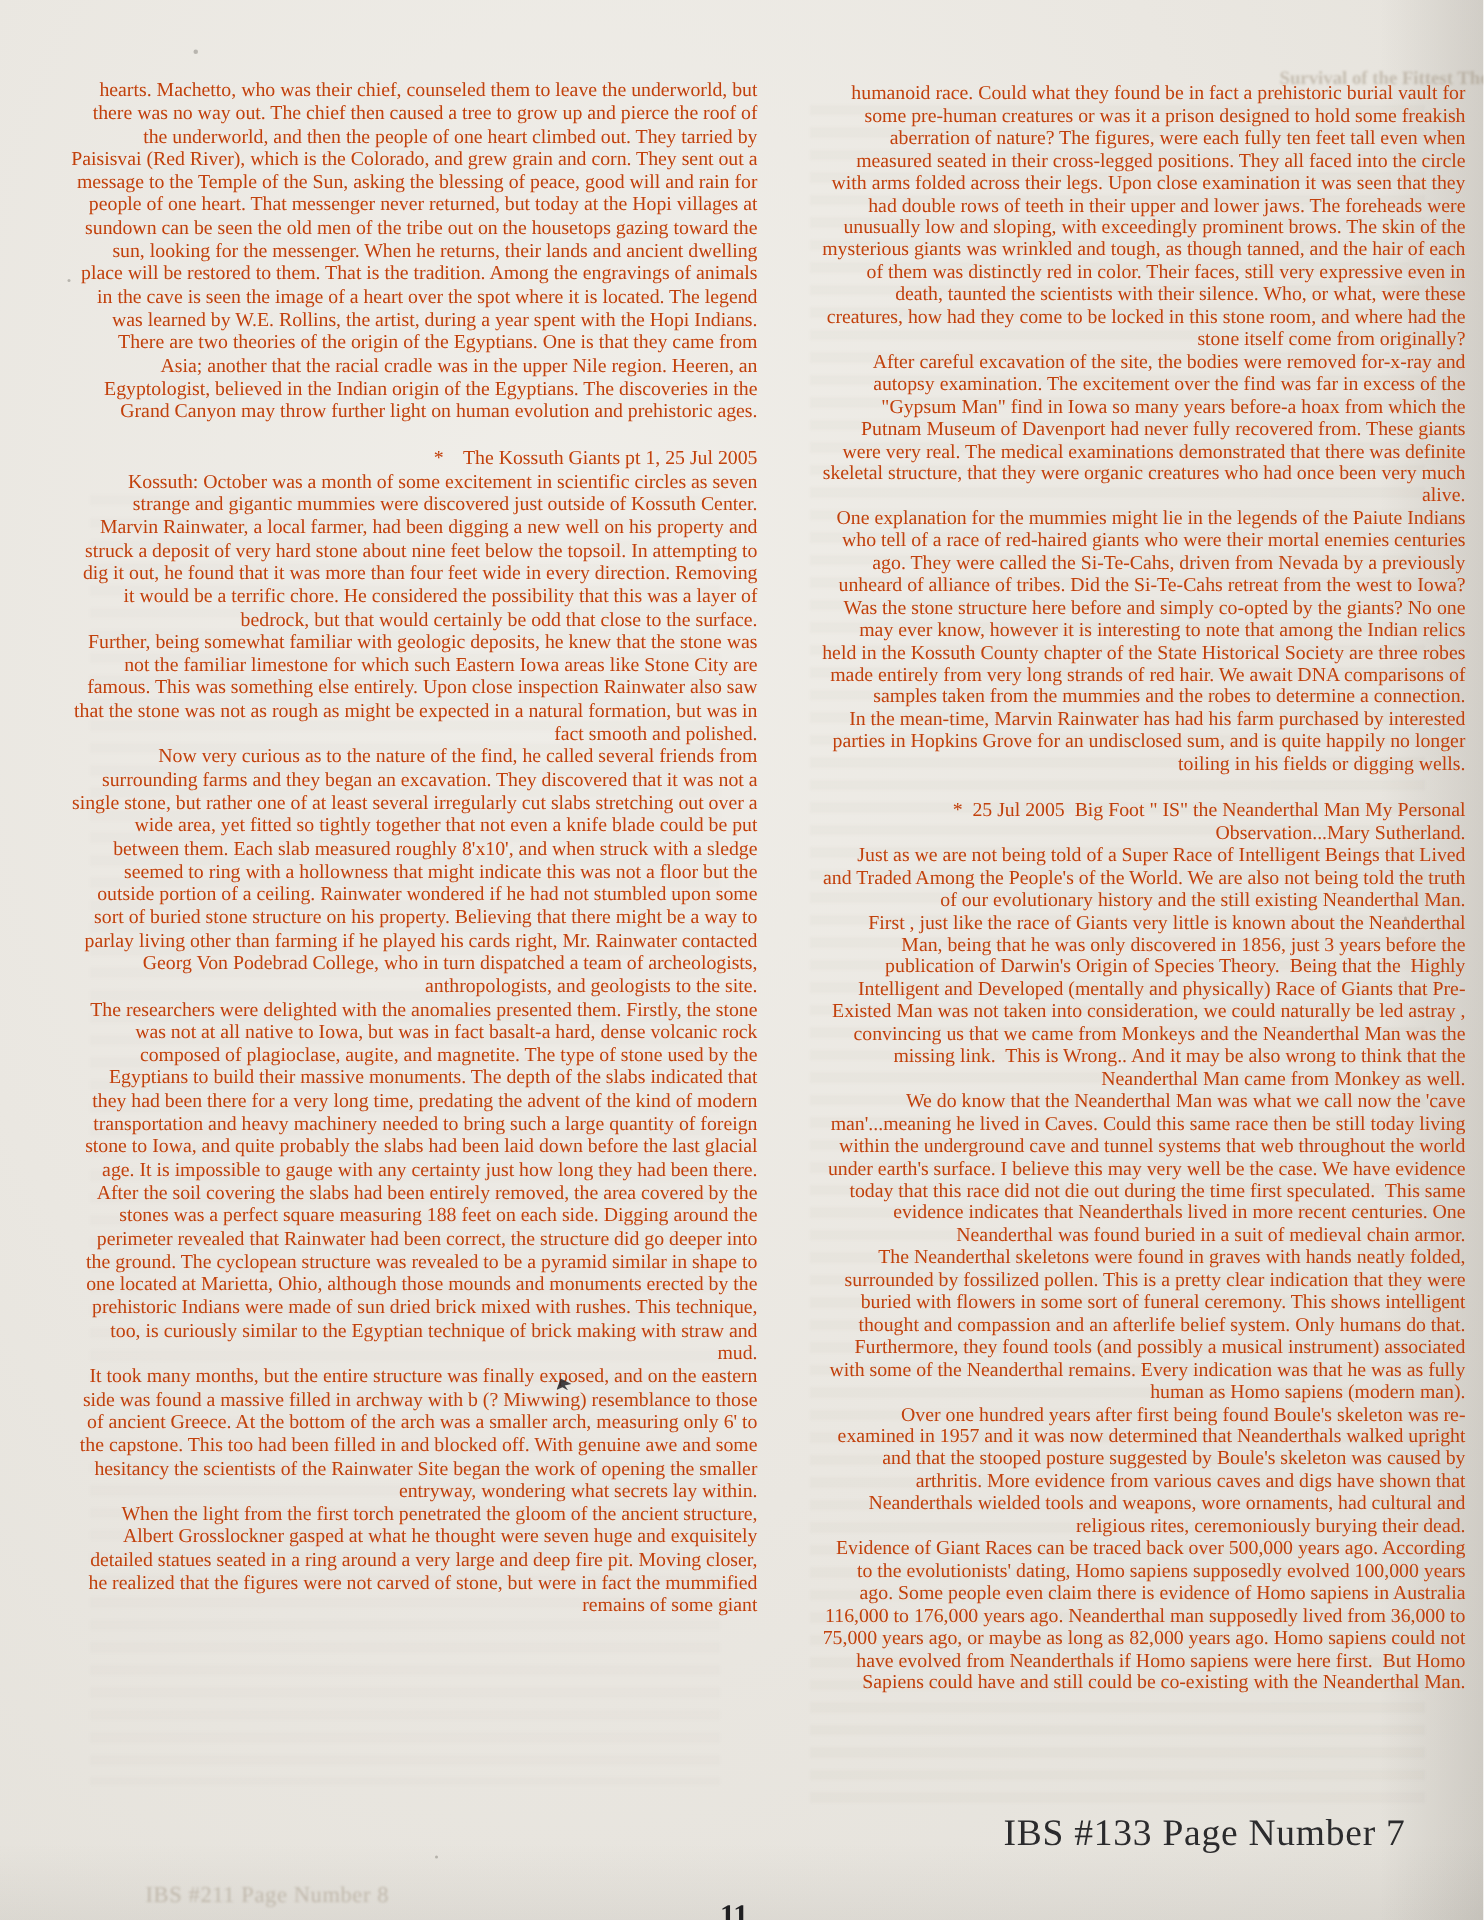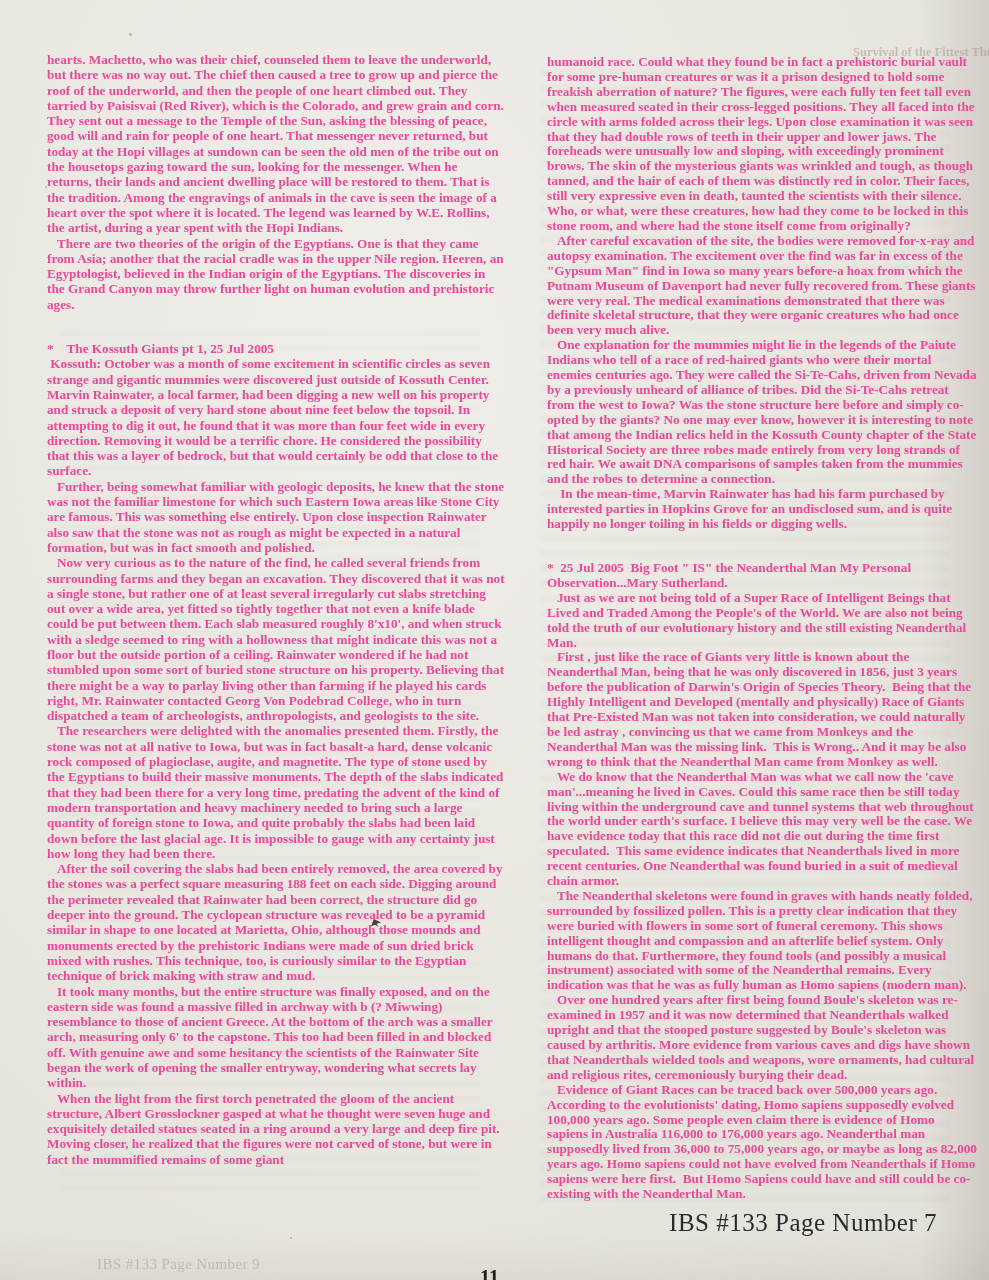--- a/index.html
+++ b/index.html
@@ -32,29 +32,29 @@
     color: rgba(150,135,115,0.42);
     font-weight: 700;
     filter: blur(0.6px);
     white-space: nowrap;
   }
   .ghost-top-right { left: 853px; top: 45px; font-size: 12.5px; }
   .ghost-bottom-left { left: 97px; top: 1256px; font-size: 15px; font-weight: 400; letter-spacing: .4px; }
 
   .column {
     position: absolute;
-    color: #ec4899;
-    font-weight: 700;
+    color: #c2410c;
+    font-weight: 400;
     white-space: pre-wrap;
-    text-align: left;
+    text-align: right;
   }
   .col-left  { left: 47px;  top: 52px; width: 458px; font-size: 13.2px; line-height: 15.3px; height: 1210px; overflow: hidden; }
   .col-right { left: 547px; top: 55px; width: 430px; font-size: 13.2px; line-height: 14.9px; height: 1192px; overflow: hidden; }
   .column p { margin: 0; }
-  .column p.heading { margin-top: 29px; }
+  .column p.heading { margin-top: 16px; }
 
   .footer-label {
     position: absolute;
     right: 52px; top: 1209px;
     font-size: 25px; font-weight: 400;
     color: #2b2b2d;
     letter-spacing: 0.5px;
     white-space: nowrap;
   }
   .footer-number {
@@ -81,21 +81,21 @@
 </style>
 </head>
 <body>
 
 <div class="paper"></div>
 
 <div class="bleed left"></div>
 <div class="bleed right"></div>
 
 <div class="ghost-text ghost-top-right">Survival of the Fittest Theory</div>
-<div class="ghost-text ghost-bottom-left">IBS #133 Page Number 9</div>
+<div class="ghost-text ghost-bottom-left">IBS #211 Page Number 8</div>
 
 <div class="column col-left" id="col-left"><p class="para">hearts. Machetto, who was their chief, counseled them to leave the underworld, but there was no way out. The chief then caused a tree to grow up and pierce the roof of the underworld, and then the people of one heart climbed out. They tarried by Paisisvai (Red River), which is the Colorado, and grew grain and corn. They sent out a message to the Temple of the Sun, asking the blessing of peace, good will and rain for people of one heart. That messenger never returned, but today at the Hopi villages at sundown can be seen the old men of the tribe out on the housetops gazing toward the sun, looking for the messenger. When he returns, their lands and ancient dwelling place will be restored to them. That is the tradition. Among the engravings of animals in the cave is seen the image of a heart over the spot where it is located. The legend was learned by W.E. Rollins, the artist, during a year spent with the Hopi Indians.</p><p class="para">   There are two theories of the origin of the Egyptians. One is that they came from Asia; another that the racial cradle was in the upper Nile region. Heeren, an Egyptologist, believed in the Indian origin of the Egyptians. The discoveries in the Grand Canyon may throw further light on human evolution and prehistoric ages.</p><p class="heading">*    The Kossuth Giants pt 1, 25 Jul 2005</p><p class="para"> Kossuth: October was a month of some excitement in scientific circles as seven strange and gigantic mummies were discovered just outside of Kossuth Center. Marvin Rainwater, a local farmer, had been digging a new well on his property and struck a deposit of very hard stone about nine feet below the topsoil. In attempting to dig it out, he found that it was more than four feet wide in every direction. Removing it would be a terrific chore. He considered the possibility that this was a layer of bedrock, but that would certainly be odd that close to the surface.</p><p class="para">   Further, being somewhat familiar with geologic deposits, he knew that the stone was not the familiar limestone for which such Eastern Iowa areas like Stone City are famous. This was something else entirely. Upon close inspection Rainwater also saw that the stone was not as rough as might be expected in a natural formation, but was in fact smooth and polished.</p><p class="para">   Now very curious as to the nature of the find, he called several friends from surrounding farms and they began an excavation. They discovered that it was not a single stone, but rather one of at least several irregularly cut slabs stretching out over a wide area, yet fitted so tightly together that not even a knife blade could be put between them. Each slab measured roughly 8'x10', and when struck with a sledge seemed to ring with a hollowness that might indicate this was not a floor but the outside portion of a ceiling. Rainwater wondered if he had not stumbled upon some sort of buried stone structure on his property. Believing that there might be a way to parlay living other than farming if he played his cards right, Mr. Rainwater contacted Georg Von Podebrad College, who in turn dispatched a team of archeologists, anthropologists, and geologists to the site.</p><p class="para">   The researchers were delighted with the anomalies presented them. Firstly, the stone was not at all native to Iowa, but was in fact basalt-a hard, dense volcanic rock composed of plagioclase, augite, and magnetite. The type of stone used by the Egyptians to build their massive monuments. The depth of the slabs indicated that they had been there for a very long time, predating the advent of the kind of modern transportation and heavy machinery needed to bring such a large quantity of foreign stone to Iowa, and quite probably the slabs had been laid down before the last glacial age. It is impossible to gauge with any certainty just how long they had been there.</p><p class="para">   After the soil covering the slabs had been entirely removed, the area covered by the stones was a perfect square measuring 188 feet on each side. Digging around the perimeter revealed that Rainwater had been correct, the structure did go deeper into the ground. The cyclopean structure was revealed to be a pyramid similar in shape to one located at Marietta, Ohio, although those mounds and monuments erected by the prehistoric Indians were made of sun dried brick mixed with rushes. This technique, too, is curiously similar to the Egyptian technique of brick making with straw and mud.</p><p class="para">   It took many months, but the entire structure was finally exposed, and on the eastern side was found a massive filled in archway with b (? Miwwing) resemblance to those of ancient Greece. At the bottom of the arch was a smaller arch, measuring only 6' to the capstone. This too had been filled in and blocked off. With genuine awe and some hesitancy the scientists of the Rainwater Site began the work of opening the smaller entryway, wondering what secrets lay within.</p><p class="para">   When the light from the first torch penetrated the gloom of the ancient structure, Albert Grosslockner gasped at what he thought were seven huge and exquisitely detailed statues seated in a ring around a very large and deep fire pit. Moving closer, he realized that the figures were not carved of stone, but were in fact the mummified remains of some giant</p></div>
 <div class="column col-right" id="col-right"><p class="para">humanoid race. Could what they found be in fact a prehistoric burial vault for some pre-human creatures or was it a prison designed to hold some freakish aberration of nature? The figures, were each fully ten feet tall even when measured seated in their cross-legged positions. They all faced into the circle with arms folded across their legs. Upon close examination it was seen that they had double rows of teeth in their upper and lower jaws. The foreheads were unusually low and sloping, with exceedingly prominent brows. The skin of the mysterious giants was wrinkled and tough, as though tanned, and the hair of each of them was distinctly red in color. Their faces, still very expressive even in death, taunted the scientists with their silence. Who, or what, were these creatures, how had they come to be locked in this stone room, and where had the stone itself come from originally?</p><p class="para">   After careful excavation of the site, the bodies were removed for-x-ray and autopsy examination. The excitement over the find was far in excess of the "Gypsum Man" find in Iowa so many years before-a hoax from which the Putnam Museum of Davenport had never fully recovered from. These giants were very real. The medical examinations demonstrated that there was definite skeletal structure, that they were organic creatures who had once been very much alive.</p><p class="para">   One explanation for the mummies might lie in the legends of the Paiute Indians who tell of a race of red-haired giants who were their mortal enemies centuries ago. They were called the Si-Te-Cahs, driven from Nevada by a previously unheard of alliance of tribes. Did the Si-Te-Cahs retreat from the west to Iowa? Was the stone structure here before and simply co-opted by the giants? No one may ever know, however it is interesting to note that among the Indian relics held in the Kossuth County chapter of the State Historical Society are three robes made entirely from very long strands of red hair. We await DNA comparisons of samples taken from the mummies and the robes to determine a connection.</p><p class="para">    In the mean-time, Marvin Rainwater has had his farm purchased by interested parties in Hopkins Grove for an undisclosed sum, and is quite happily no longer toiling in his fields or digging wells.</p><p class="heading">*  25 Jul 2005  Big Foot " IS" the Neanderthal Man My Personal Observation...Mary Sutherland.</p><p class="para">   Just as we are not being told of a Super Race of Intelligent Beings that Lived and Traded Among the People's of the World. We are also not being told the truth of our evolutionary history and the still existing Neanderthal Man.</p><p class="para">   First , just like the race of Giants very little is known about the Neanderthal Man, being that he was only discovered in 1856, just 3 years before the publication of Darwin's Origin of Species Theory.  Being that the  Highly Intelligent and Developed (mentally and physically) Race of Giants that Pre-Existed Man was not taken into consideration, we could naturally be led astray , convincing us that we came from Monkeys and the Neanderthal Man was the missing link.  This is Wrong.. And it may be also wrong to think that the Neanderthal Man came from Monkey as well.</p><p class="para">   We do know that the Neanderthal Man was what we call now the 'cave man'...meaning he lived in Caves. Could this same race then be still today living within the underground cave and tunnel systems that web throughout the world under earth's surface. I believe this may very well be the case. We have evidence today that this race did not die out during the time first speculated.  This same evidence indicates that Neanderthals lived in more recent centuries. One Neanderthal was found buried in a suit of medieval chain armor.</p><p class="para">   The Neanderthal skeletons were found in graves with hands neatly folded, surrounded by fossilized pollen. This is a pretty clear indication that they were buried with flowers in some sort of funeral ceremony. This shows intelligent thought and compassion and an afterlife belief system. Only humans do that. Furthermore, they found tools (and possibly a musical instrument) associated with some of the Neanderthal remains. Every indication was that he was as fully human as Homo sapiens (modern man).</p><p class="para">   Over one hundred years after first being found Boule's skeleton was re-examined in 1957 and it was now determined that Neanderthals walked upright and that the stooped posture suggested by Boule's skeleton was caused by arthritis. More evidence from various caves and digs have shown that Neanderthals wielded tools and weapons, wore ornaments, had cultural and religious rites, ceremoniously burying their dead.</p><p class="para">   Evidence of Giant Races can be traced back over 500,000 years ago. According to the evolutionists' dating, Homo sapiens supposedly evolved 100,000 years ago. Some people even claim there is evidence of Homo sapiens in Australia 116,000 to 176,000 years ago. Neanderthal man supposedly lived from 36,000 to 75,000 years ago, or maybe as long as 82,000 years ago. Homo sapiens could not have evolved from Neanderthals if Homo sapiens were here first.  But Homo Sapiens could have and still could be co-existing with the Neanderthal Man.</p></div>
 
 <div class="cursor-mark"></div>
 
 <div class="footer-label">IBS #133 Page Number 7</div>
 <div class="footer-number">11</div>
 
 <div class="speck s1"></div>

